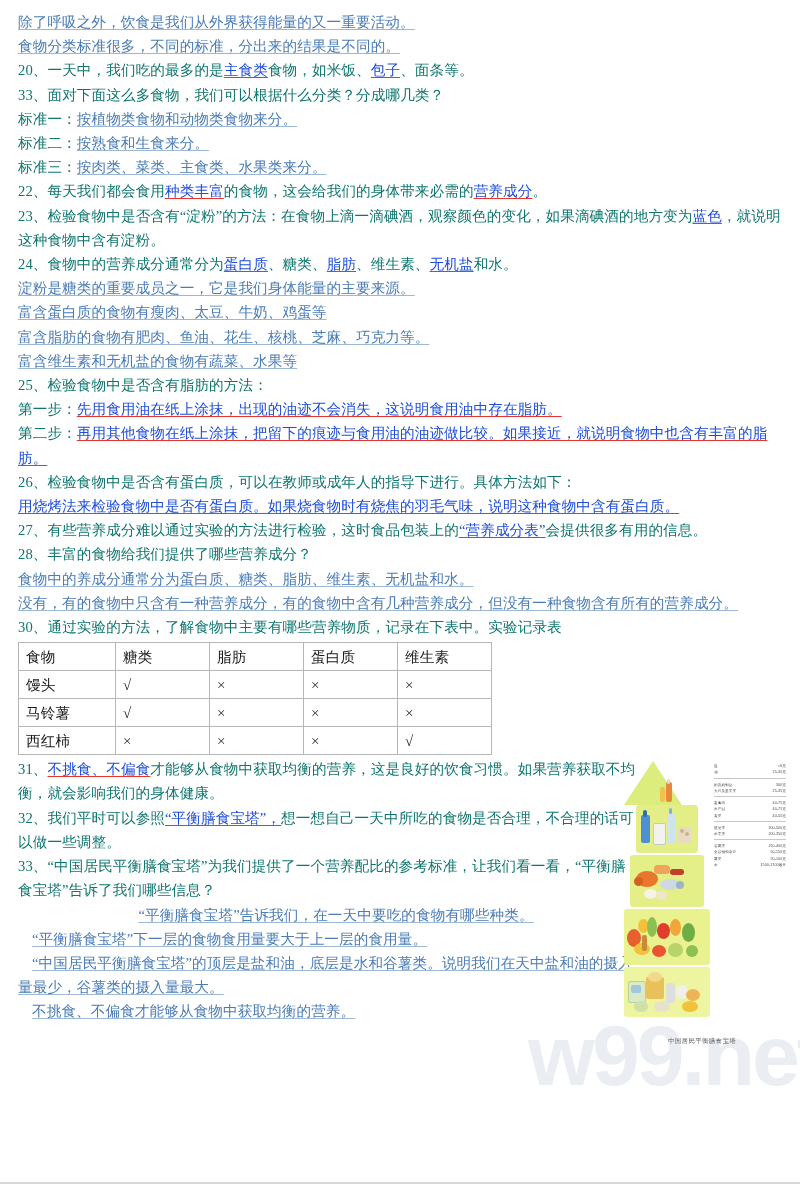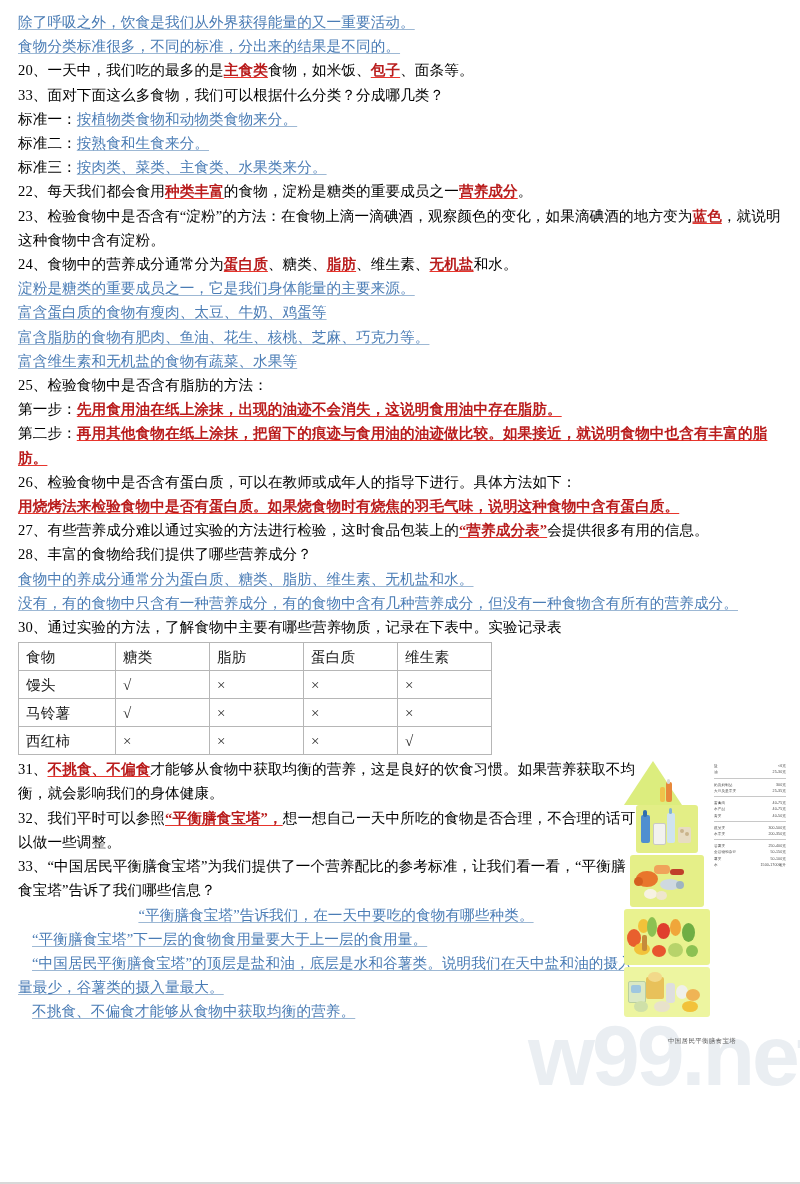--- a/index.html
+++ b/index.html
@@ -30,27 +30,26 @@
 
   
   .blue{
     color:#4a7cb5;
     text-decoration:underline;
     text-decoration-color:#9db8d4;
     text-underline-offset:2px;
   }
   
   .red{
-    color:#b91c1c;
+    color:#1d4ed8;
     text-decoration:underline;
     text-decoration-color:#e8352c;
     text-underline-offset:2px;
-    font-weight:bold;
-  }
-  .label{color:#000000;}
+  }
+  .label{color:#0f766e;}
 
   
   table.rec{
     border-collapse:collapse;
     margin:3px 0 2px 0;
     width:473px;
     table-layout:fixed;
     font-size:14.6px;
   }
   table.rec td{
@@ -150,21 +149,21 @@
 
   <div class="doc">
     <div id="upper-lines">
         <p class="line"><span class="blue">除了呼吸之外，饮食是我们从外界获得能量的又一重要活动。</span></p>
         <p class="line"><span class="blue">食物分类标准很多，不同的标准，分出来的结果是不同的。</span></p>
         <p class="line"><span class="label">20、一天中，我们吃的最多的是</span><span class="red">主食类</span><span class="label">食物，如米饭、</span><span class="red">包子</span><span class="label">、面条等。</span></p>
         <p class="line"><span class="label">33、面对下面这么多食物，我们可以根据什么分类？分成哪几类？</span></p>
         <p class="line"><span class="label">标准一：</span><span class="blue">按植物类食物和动物类食物来分。</span></p>
         <p class="line"><span class="label">标准二：</span><span class="blue">按熟食和生食来分。</span></p>
         <p class="line"><span class="label">标准三：</span><span class="blue">按肉类、菜类、主食类、水果类来分。</span></p>
-        <p class="line"><span class="label">22、每天我们都会食用</span><span class="red">种类丰富</span><span class="label">的食物，淀粉是糖类的重要成员之一</span><span class="red">营养成分</span><span class="label">。</span></p>
+        <p class="line"><span class="label">22、每天我们都会食用</span><span class="red">种类丰富</span><span class="label">的食物，这会给我们的身体带来必需的</span><span class="red">营养成分</span><span class="label">。</span></p>
         <p class="line"><span class="label">23、检验食物中是否含有“淀粉”的方法：在食物上滴一滴碘酒，观察颜色的变化，如果滴碘酒的地方变为</span><span class="red">蓝色</span><span class="label">，就说明这种食物中含有淀粉。</span></p>
         <p class="line"><span class="label">24、食物中的营养成分通常分为</span><span class="red">蛋白质</span><span class="label">、糖类、</span><span class="red">脂肪</span><span class="label">、维生素、</span><span class="red">无机盐</span><span class="label">和水。</span></p>
         <p class="line"><span class="blue">淀粉是糖类的重要成员之一，它是我们身体能量的主要来源。</span></p>
         <p class="line"><span class="blue">富含蛋白质的食物有瘦肉、太豆、牛奶、鸡蛋等</span></p>
         <p class="line"><span class="blue">富含脂肪的食物有肥肉、鱼油、花生、核桃、芝麻、巧克力等。</span></p>
         <p class="line"><span class="blue">富含维生素和无机盐的食物有蔬菜、水果等</span></p>
         <p class="line"><span class="label">25、检验食物中是否含有脂肪的方法：</span></p>
         <p class="line"><span class="label">第一步：</span><span class="red">先用食用油在纸上涂抹，出现的油迹不会消失，这说明食用油中存在脂肪。</span></p>
         <p class="line"><span class="label">第二步：</span><span class="red">再用其他食物在纸上涂抹，把留下的痕迹与食用油的油迹做比较。如果接近，就说明食物中也含有丰富的脂肪。</span></p>
         <p class="line"><span class="label">26、检验食物中是否含有蛋白质，可以在教师或成年人的指导下进行。具体方法如下：</span></p>

